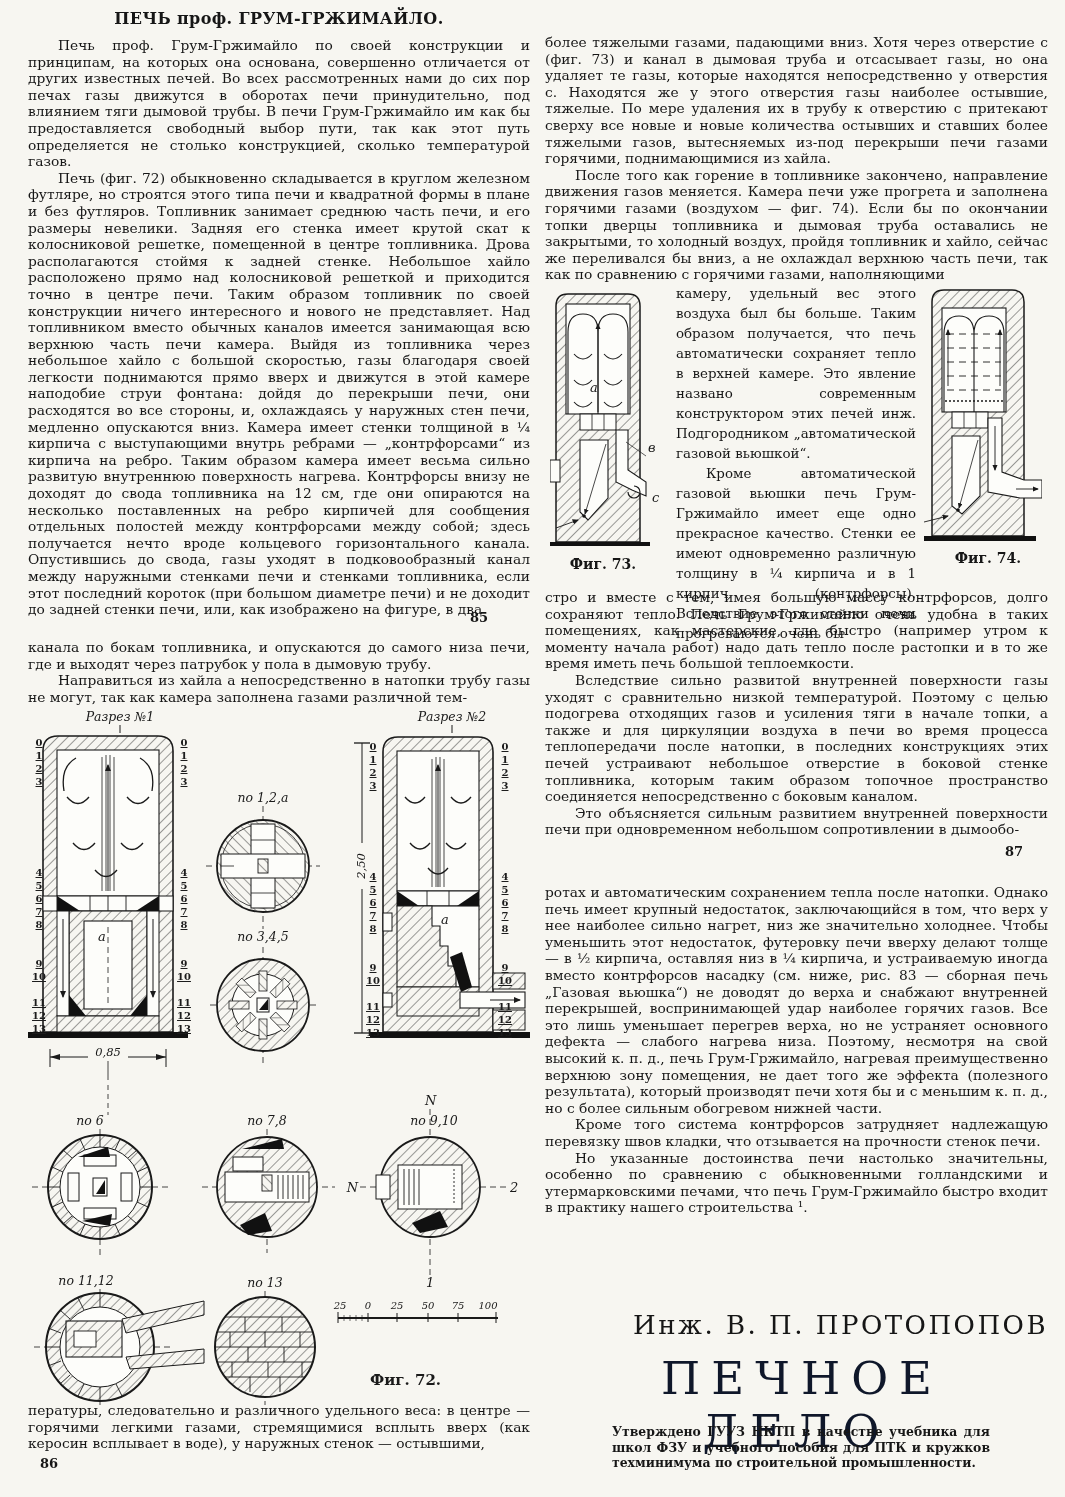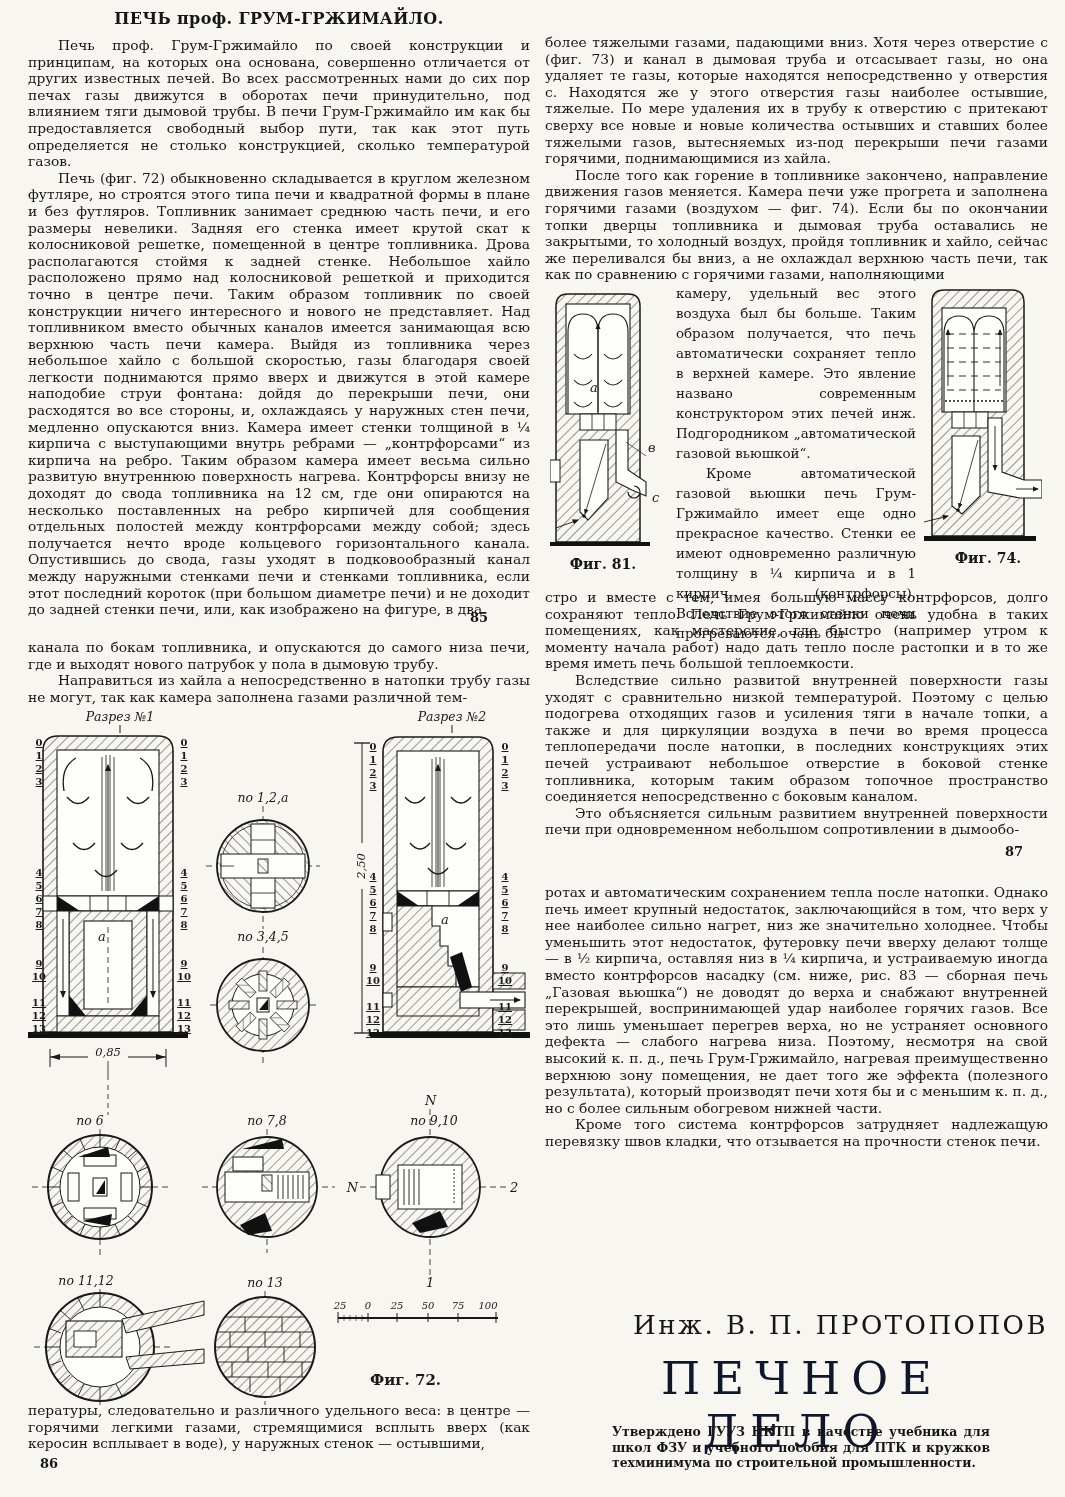--- a/index.html
+++ b/index.html
@@ -37,21 +37,21 @@
 <div class="abs col-title" style="left:28px;top:9px;width:502px;text-align:center;">ПЕЧЬ проф. ГРУМ-ГРЖИМАЙЛО.</div>
 
 <div class="abs" style="left:28px;top:37px;width:502px;">
   <p class="par">Печь проф. Грум-Гржимайло по своей конструкции и принципам, на которых она основана, совершенно отличается от других известных печей. Во всех рассмотренных нами до сих пор печах газы движутся в оборотах печи принудительно, под влиянием тяги дымовой трубы. В печи Грум-Гржимайло им как бы предоставляется свободный выбор пути, так как этот путь определяется не столько конструкцией, сколько температурой газов.</p>
   <p class="par">Печь (фиг. 72) обыкновенно складывается в круглом железном футляре, но строятся этого типа печи и квадратной формы в плане и без футляров. Топливник занимает среднюю часть печи, и его размеры невелики. Задняя его стенка имеет крутой скат к колосниковой решетке, помещенной в центре топливника. Дрова располагаются стоймя к задней стенке. Небольшое хайло расположено прямо над колосниковой решеткой и приходится точно в центре печи. Таким образом топливник по своей конструкции ничего интересного и нового не представляет. Над топливником вместо обычных каналов имеется занимающая всю верхнюю часть печи камера. Выйдя из топливника через небольшое хайло с большой скоростью, газы благодаря своей легкости поднимаются прямо вверх и движутся в этой камере наподобие струи фонтана: дойдя до перекрыши печи, они расходятся во все стороны, и, охлаждаясь у наружных стен печи, медленно опускаются вниз. Камера имеет стенки толщиной в ¼ кирпича с выступающими внутрь ребрами — „контрфорсами“ из кирпича на ребро. Таким образом камера имеет весьма сильно развитую внутреннюю поверхность нагрева. Контрфорсы внизу не доходят до свода топливника на 12 см, где они опираются на несколько поставленных на ребро кирпичей для сообщения отдельных полостей между контрфорсами между собой; здесь получается нечто вроде кольцевого горизонтального канала. Опустившись до свода, газы уходят в подковообразный канал между наружными стенками печи и стенками топливника, если этот последний короток (при большом диаметре печи) и не доходит до задней стенки печи, или, как изображено на фигуре, в два</p>
 </div>
 
 <div class="abs pagenum" style="left:470px;top:610px;width:40px;">85</div>
 
 <div class="abs" style="left:28px;top:639px;width:502px;">
-  <p class="par noind">канала по бокам топливника, и опускаются до самого низа печи, где и выходят нового патрубок у пола в дымовую трубу.</p>
+  <p class="par noind">канала по бокам топливника, и опускаются до самого низа печи, где и выходят через патрубок у пола в дымовую трубу.</p>
   <p class="par">Направиться из хайла а непосредственно в натопки трубу газы не могут, так как камера заполнена газами различной тем-</p>
 </div>
 
 <svg class="abs" style="left:20px;top:705px;" width="515" height="700" viewBox="0 0 515 700">
   <defs>
     <pattern id="h1" width="7" height="7" patternUnits="userSpaceOnUse" patternTransform="rotate(45)">
       <rect width="7" height="7" fill="#f7f6f1"></rect>
       <line x1="0" y1="0" x2="0" y2="7" stroke="#3a3a3a" stroke-width="1"></line>
     </pattern>
     <pattern id="h2" width="7" height="7" patternUnits="userSpaceOnUse" patternTransform="rotate(-45)">
@@ -476,21 +476,21 @@
   <path d="M66,140 H78 V180 L96,192 V206 L82,200 66,192 Z" fill="#fdfdfa" stroke="#1a1a1a" stroke-width="1.1"></path>
   <path d="M84,196 a6,6 0 1 1 -6,6" fill="none" stroke="#1a1a1a" stroke-width="1.2"></path>
   <rect x="0" y="170" width="10" height="22" fill="#fdfdfa" stroke="#1a1a1a" stroke-width="1"></rect>
   <line x1="6" y1="238" x2="28" y2="230" stroke="#1a1a1a" stroke-width="0.9" marker-end="url(#arr)"></line>
   <rect x="0" y="252" width="100" height="4" fill="#111"></rect>
   <text class="svgletter" x="40" y="102">а</text>
   <text class="svgletter" x="98" y="162">в</text>
   <line x1="96" y1="166" x2="76" y2="152" stroke="#1a1a1a" stroke-width="0.7"></line>
   <text class="svgletter" x="102" y="212">с</text>
 </svg>
-<div class="abs figcap" style="left:568px;top:556px;width:70px;">Фиг. 81.</div>
+<div class="abs figcap" style="left:568px;top:556px;width:70px;">Фиг. 73.</div>
 
 <div class="abs narrow" style="left:676px;top:284px;width:240px;">
   <p class="par noind">камеру, удельный вес этого воздуха был бы больше. Таким образом получается, что печь автоматически сохраняет тепло в верхней камере. Это явление названо современным конструктором этих печей инж. Подгородником „автоматической газовой вьюшкой“.</p>
   <p class="par">Кроме автоматической газовой вьюшки печь Грум-Гржимайло имеет еще одно прекрасное качество. Стенки ее имеют одновременно различную толщину в ¼ кирпича и в 1 кирпич (контрфорсы). Вследствие этого стенки печи прогреваются очень бы-</p>
 </div>
 
 <svg class="abs" style="left:924px;top:286px;" width="118" height="262" viewBox="0 0 118 262">
   <path d="M8,250 V16 Q8,4 20,4 H88 Q100,4 100,16 V250 Z" fill="url(#h1)" stroke="#1a1a1a" stroke-width="1.5"></path>
   <rect x="18" y="22" width="64" height="104" fill="#fdfdfa" stroke="#1a1a1a" stroke-width="1.1"></rect>
   <path d="M20,126 V48 Q20,30 35,30 Q50,30 50,48 V126 M50,126 V48 Q50,30 65,30 Q80,30 80,48 V126" fill="none" stroke="#1a1a1a" stroke-width="1.1"></path>
@@ -522,19 +522,20 @@
   <p class="par noind">стро и вместе с тем, имея большую массу контрфорсов, долго сохраняют тепло. Печь Грум-Гржимайло очень удобна в таких помещениях, как мастерские, где быстро (например утром к моменту начала работ) надо дать тепло после растопки и в то же время иметь печь большой теплоемкости.</p>
   <p class="par">Вследствие сильно развитой внутренней поверхности газы уходят с сравнительно низкой температурой. Поэтому с целью подогрева отходящих газов и усиления тяги в начале топки, а также и для циркуляции воздуха в печи во время процесса теплопередачи после натопки, в последних конструкциях этих печей устраивают небольшое отверстие в боковой стенке топливника, которым таким образом топочное пространство соединяется непосредственно с боковым каналом.</p>
   <p class="par">Это объясняется сильным развитием внутренней поверхности печи при одновременном небольшом сопротивлении в дымообо-</p>
 </div>
 
 <div class="abs pagenum" style="left:1005px;top:844px;width:40px;text-align:left;">87</div>
 
 <div class="abs" style="left:545px;top:884px;width:503px;">
   <p class="par noind">ротах и автоматическим сохранением тепла после натопки. Однако печь имеет крупный недостаток, заключающийся в том, что верх у нее наиболее сильно нагрет, низ же значительно холоднее. Чтобы уменьшить этот недостаток, футеровку печи вверху делают толще — в ½ кирпича, оставляя низ в ¼ кирпича, и устраиваемую иногда вместо контрфорсов насадку (см. ниже, рис. 83 — сборная печь „Газовая вьюшка“) не доводят до верха и снабжают внутренней перекрышей, воспринимающей удар наиболее горячих газов. Все это лишь уменьшает перегрев верха, но не устраняет основного дефекта — слабого нагрева низа. Поэтому, несмотря на свой высокий к. п. д., печь Грум-Гржимайло, нагревая преимущественно верхнюю зону помещения, не дает того же эффекта (полезного результата), который производят печи хотя бы и с меньшим к. п. д., но с более сильным обогревом нижней части.</p>
   <p class="par">Кроме того система контрфорсов затрудняет надлежащую перевязку швов кладки, что отзывается на прочности стенок печи.</p>
+  <p class="par">Но указанные достоинства печи настолько значительны, особенно по сравнению с обыкновенными голландскими и утермарковскими печами, что печь Грум-Гржимайло быстро входит в практику нашего строительства ¹.</p>
 </div>
 
 <div class="abs author-line" style="left:545px;top:1310px;width:503px;">Инж. В. П. ПРОТОПОПОВ</div>
 
 <div class="abs book-title" style="left:545px;top:1352px;width:503px;">ПЕЧНОЕ ДЕЛО</div>
 
 <div class="abs approval" style="left:612px;top:1424px;width:378px;">Утверждено ГУУЗ НКТП в качестве учебника для школ ФЗУ и учебного пособия для ПТК и кружков техминимума по строительной промышленности.</div>
 
 </body></html>

